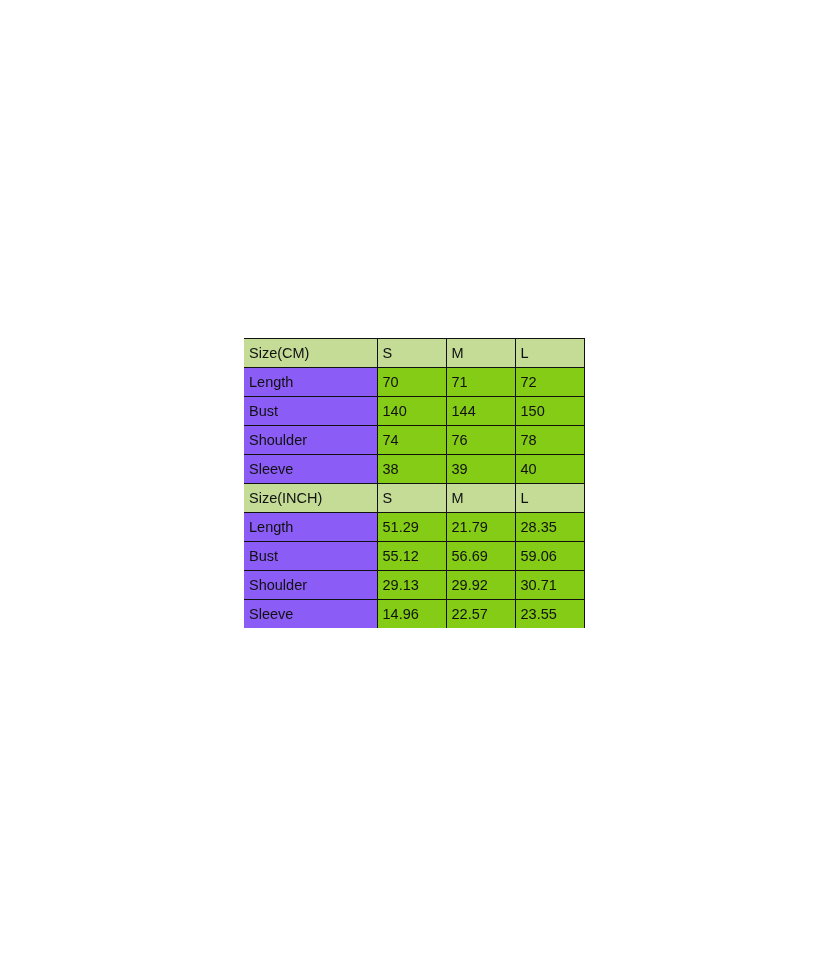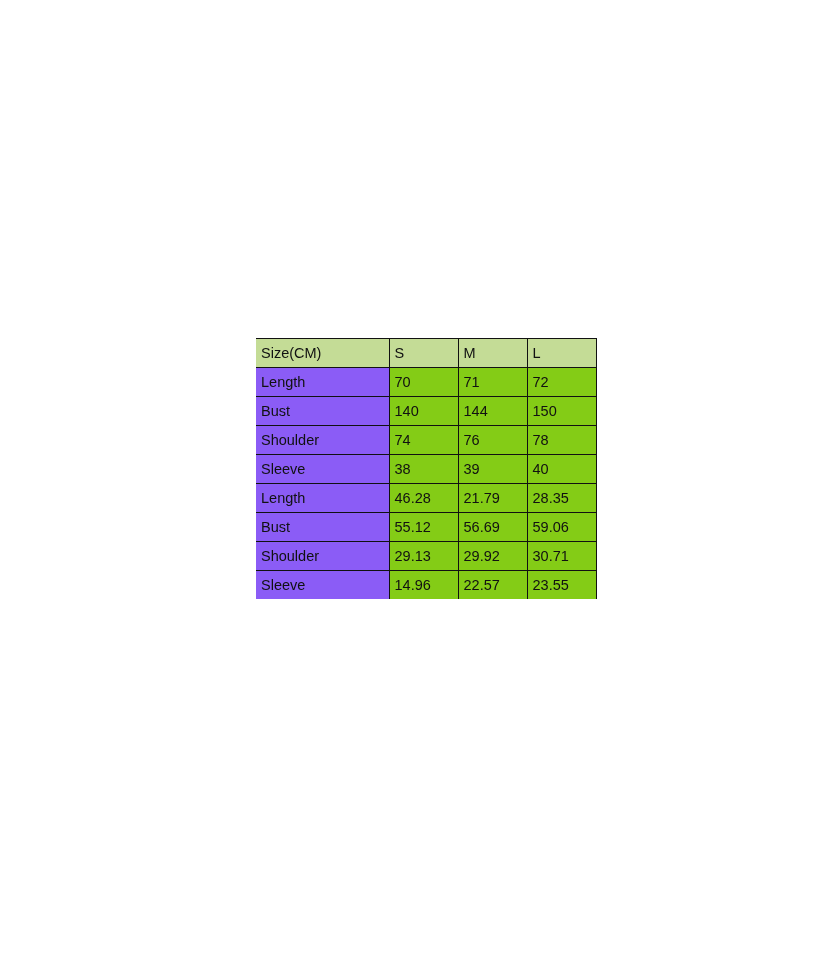--- a/index.html
+++ b/index.html
@@ -10,21 +10,21 @@
   body {
     width: 830px;
     height: 960px;
     position: relative;
     font-family: "Liberation Sans", "DejaVu Sans", sans-serif;
     overflow: hidden;
   }
 
   #size-chart {
     position: absolute;
-    left: 256px;
+    left: 244px;
     top: 338px;
     width: 340px;
     border-collapse: collapse;
     table-layout: fixed;
     border-top: 1.5px solid #111111;
   }
 
   #size-chart col.c-label { width: 133px; }
   #size-chart col.c-val   { width: 69px; }
 
@@ -112,24 +112,30 @@
       <td class="last">78</td>
     </tr>
 
     <tr>
       <td class="label">Sleeve</td>
       <td>38</td>
       <td>39</td>
       <td class="last">40</td>
     </tr>
 
+    <tr class="header">
+      <td class="label">Size(INCH)</td>
+      <td>S</td>
+      <td>M</td>
+      <td class="last">L</td>
+    </tr>
 
     <tr>
       <td class="label">Length</td>
-      <td>46.28</td>
+      <td>51.29</td>
       <td>21.79</td>
       <td class="last">28.35</td>
     </tr>
 
     <tr>
       <td class="label">Bust</td>
       <td>55.12</td>
       <td>56.69</td>
       <td class="last">59.06</td>
     </tr>

